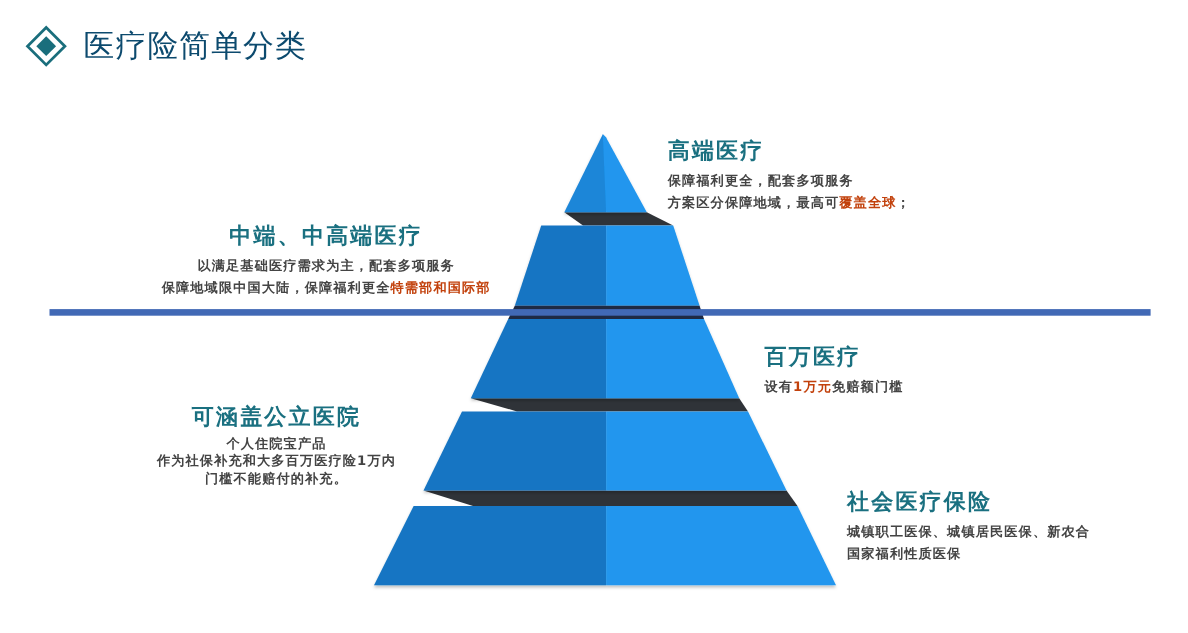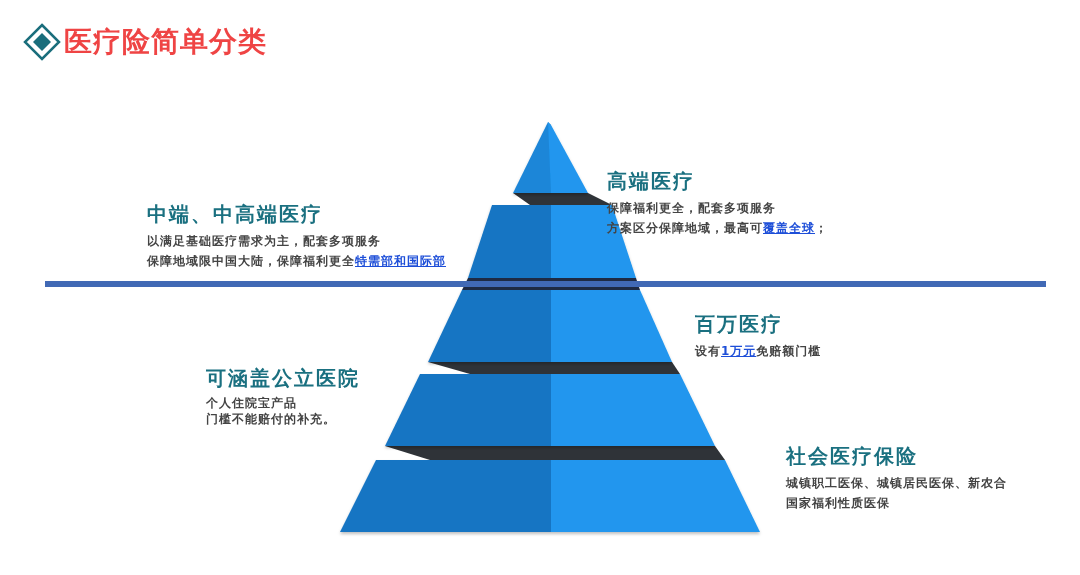--- a/index.html
+++ b/index.html
@@ -4,35 +4,35 @@
 <style>
   html, body { margin: 0; padding: 0; }
   body {
     width: 1080px; height: 575px; position: relative; overflow: hidden;
     background: #ffffff;
     font-family: "DejaVu Sans", "Liberation Sans", sans-serif;
   }
   .title-wrap { position: absolute; left: 22px; top: 22px; display: flex; align-items: center; }
   .title-icon { width: 40px; height: 40px; }
   .title-text {
-    margin-left: 2px; font-size: 28px; font-weight: bold; color: #ef4444;
+    margin-left: 14px; font-size: 28px; font-weight: normal; color: #0c4a6e;
     letter-spacing: 1px; line-height: 40px;
   }
   .pyramid { position: absolute; left: 0; top: 0; }
   .block { position: absolute; }
   .block .heading {
     font-size: 20px; font-weight: bold; color: #1a7080; letter-spacing: 2px;
     line-height: 26px; margin-bottom: 4px;
   }
   .block .line {
     font-size: 12px; font-weight: bold; color: #444444; line-height: 20px;
     letter-spacing: 1px; white-space: nowrap;
   }
-  .red { color: #1d4ed8; text-decoration: underline; }
-  .align-right { text-align: left; margin-left: 28px; }
+  .red { color: #c2410c; }
+  .align-right { text-align: center; margin-left: 28px; }
 </style>
 </head>
 <body>
 
 <div class="title-wrap">
   <svg class="title-icon" viewBox="0 0 40 40">
     <polygon points="20,3 37,20 20,37 3,20" fill="none" stroke="#1a6e7c" stroke-width="2.5"></polygon>
     <polygon points="20,11 29,20 20,29 11,20" fill="#1a6e7c"></polygon>
   </svg>
   <div class="title-text">医疗险简单分类</div>
@@ -71,40 +71,41 @@
 
   <g filter="url(#sh)">
     <polygon points="376,460 551,460 551,532 340,532" fill="#1775c3"></polygon>
     <polygon points="551,460 725,460 760,532 551,532" fill="#2196ee"></polygon>
   </g>
 
   <polygon points="468,278 636,278 640,290 462,290" fill="#1e2a44"></polygon>
   <rect x="45" y="281" width="1001" height="6" fill="#4169b5"></rect>
 </svg>
 
-<div class="block" style="left:607px; top:124px;margin-top:44px;">
+<div class="block" style="left:607px; top:124px;">
   <div class="heading">高端医疗</div>
   <div class="line"><span>保障福利更全，配套多项服务</span></div>
   <div class="line"><span>方案区分保障地域，最高可</span><span class="red">覆盖全球</span><span>；</span></div>
 </div>
 
 <div class="block align-right" style="right:634px; top:201px;">
   <div class="heading">中端、中高端医疗</div>
   <div class="line"><span>以满足基础医疗需求为主，配套多项服务</span></div>
   <div class="line"><span>保障地域限中国大陆，保障福利更全</span><span class="red">特需部和国际部</span></div>
 </div>
 
 <div class="block" style="left:695px; top:311px;">
   <div class="heading">百万医疗</div>
   <div class="line"><span>设有</span><span class="red">1万元</span><span>免赔额门槛</span></div>
 </div>
 
 <div class="block align-right" style="right:720px; top:365px;">
   <div class="heading">可涵盖公立医院</div>
   <div class="line" style="line-height:16px;"><span>个人住院宝产品</span></div>
+  <div class="line" style="line-height:16px;"><span>作为社保补充和大多百万医疗险1万内</span></div>
   <div class="line" style="line-height:16px;"><span>门槛不能赔付的补充。</span></div>
 </div>
 
-<div class="block" style="left:770px; top:443px;margin-left:16px;">
+<div class="block" style="left:770px; top:443px;">
   <div class="heading">社会医疗保险</div>
   <div class="line"><span>城镇职工医保、城镇居民医保、新农合</span></div>
   <div class="line"><span>国家福利性质医保</span></div>
 </div>
 
 </body></html>

